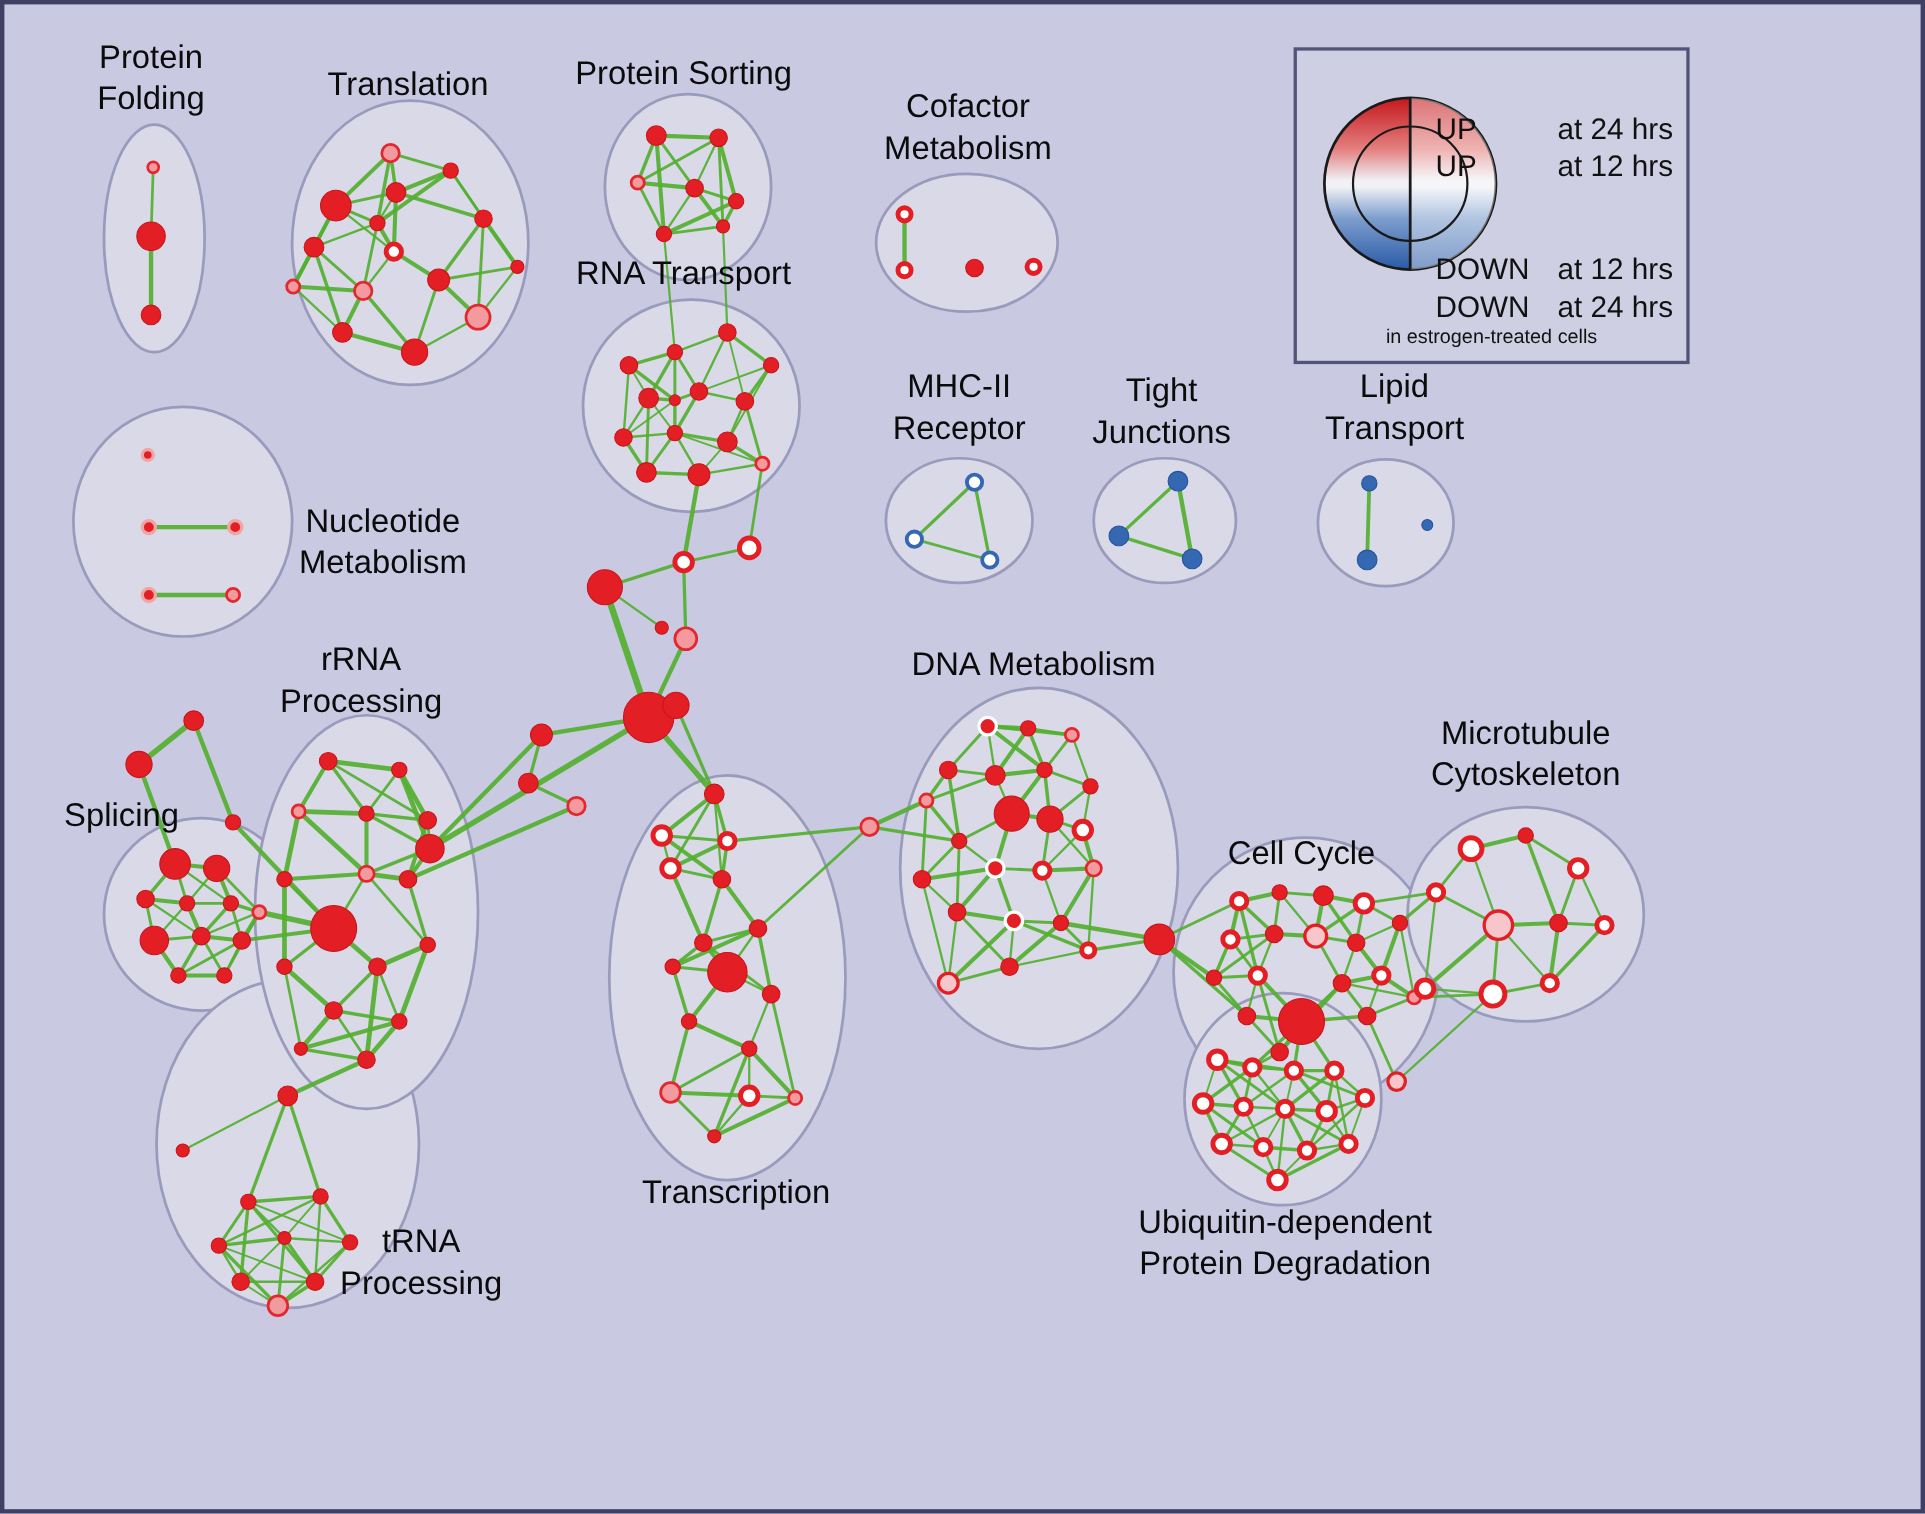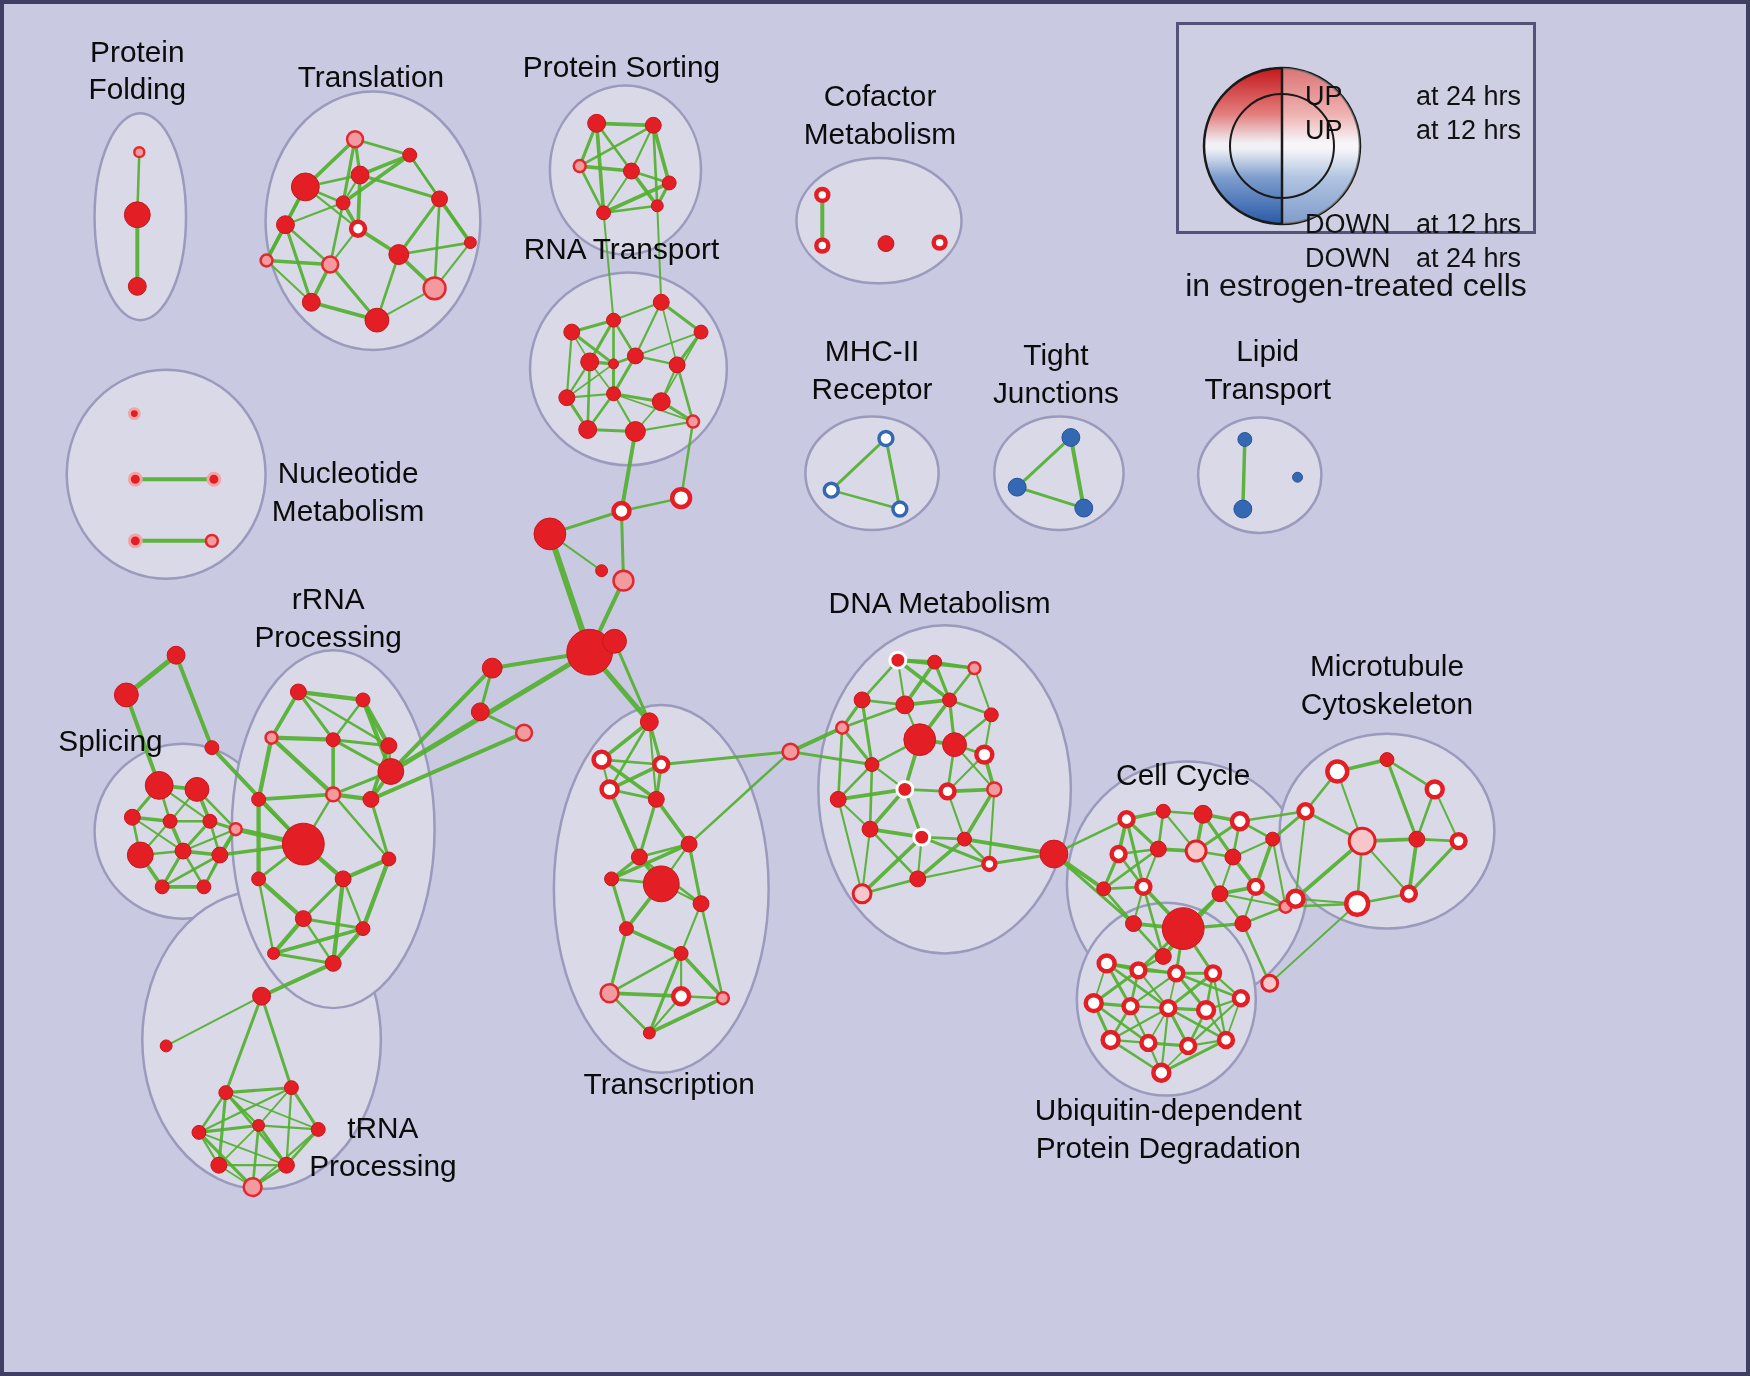--- a/index.html
+++ b/index.html
@@ -4,32 +4,32 @@
 <style>
   html,body{margin:0;padding:0;background:#9a9ab5;}
   .stage{
     position:relative;width:1750px;height:1376px;
     background:#c9c9e2;border:4px solid #3f3f63;box-sizing:border-box;
     overflow:hidden;font-family:"Liberation Sans",sans-serif;
   }
   #net{position:absolute;left:0;top:0;width:100%;height:100%;}
   .clabel{font-family:"Liberation Sans",sans-serif;font-size:30px;fill:#0b0b0b;}
   .legend{
-    position:absolute;left:1172px;top:18px;width:360px;height:212px;
+    position:absolute;left:1172px;top:39px;width:360px;height:288px;
     background:#cfcfe3;border:3px solid #53537a;box-sizing:border-box;
   }
   .legend-glyph{position:absolute;left:8px;top:26px;width:190px;height:190px;}
   .legend-row{
     position:absolute;left:126px;right:12px;display:flex;
     justify-content:space-between;font-size:27px;color:#111;
   }
   .lr1{top:56px}.lr2{top:90px}.lr3{top:184px}.lr4{top:218px}
   .legend-footer{
     position:absolute;left:0;right:0;top:244px;text-align:center;
-    font-size:32px;color:#111;line-height:33px;
+    font-size:18px;color:#111;line-height:33px;
   }
 </style>
 </head>
 <body>
 
 <div class="stage">
 
   <svg id="net" viewBox="0 0 1750 1376">
       <g>
         <ellipse cx="136" cy="214" rx="46" ry="104" fill="#d9d9e8" stroke="#9a9abc" stroke-width="2.5"></ellipse>

